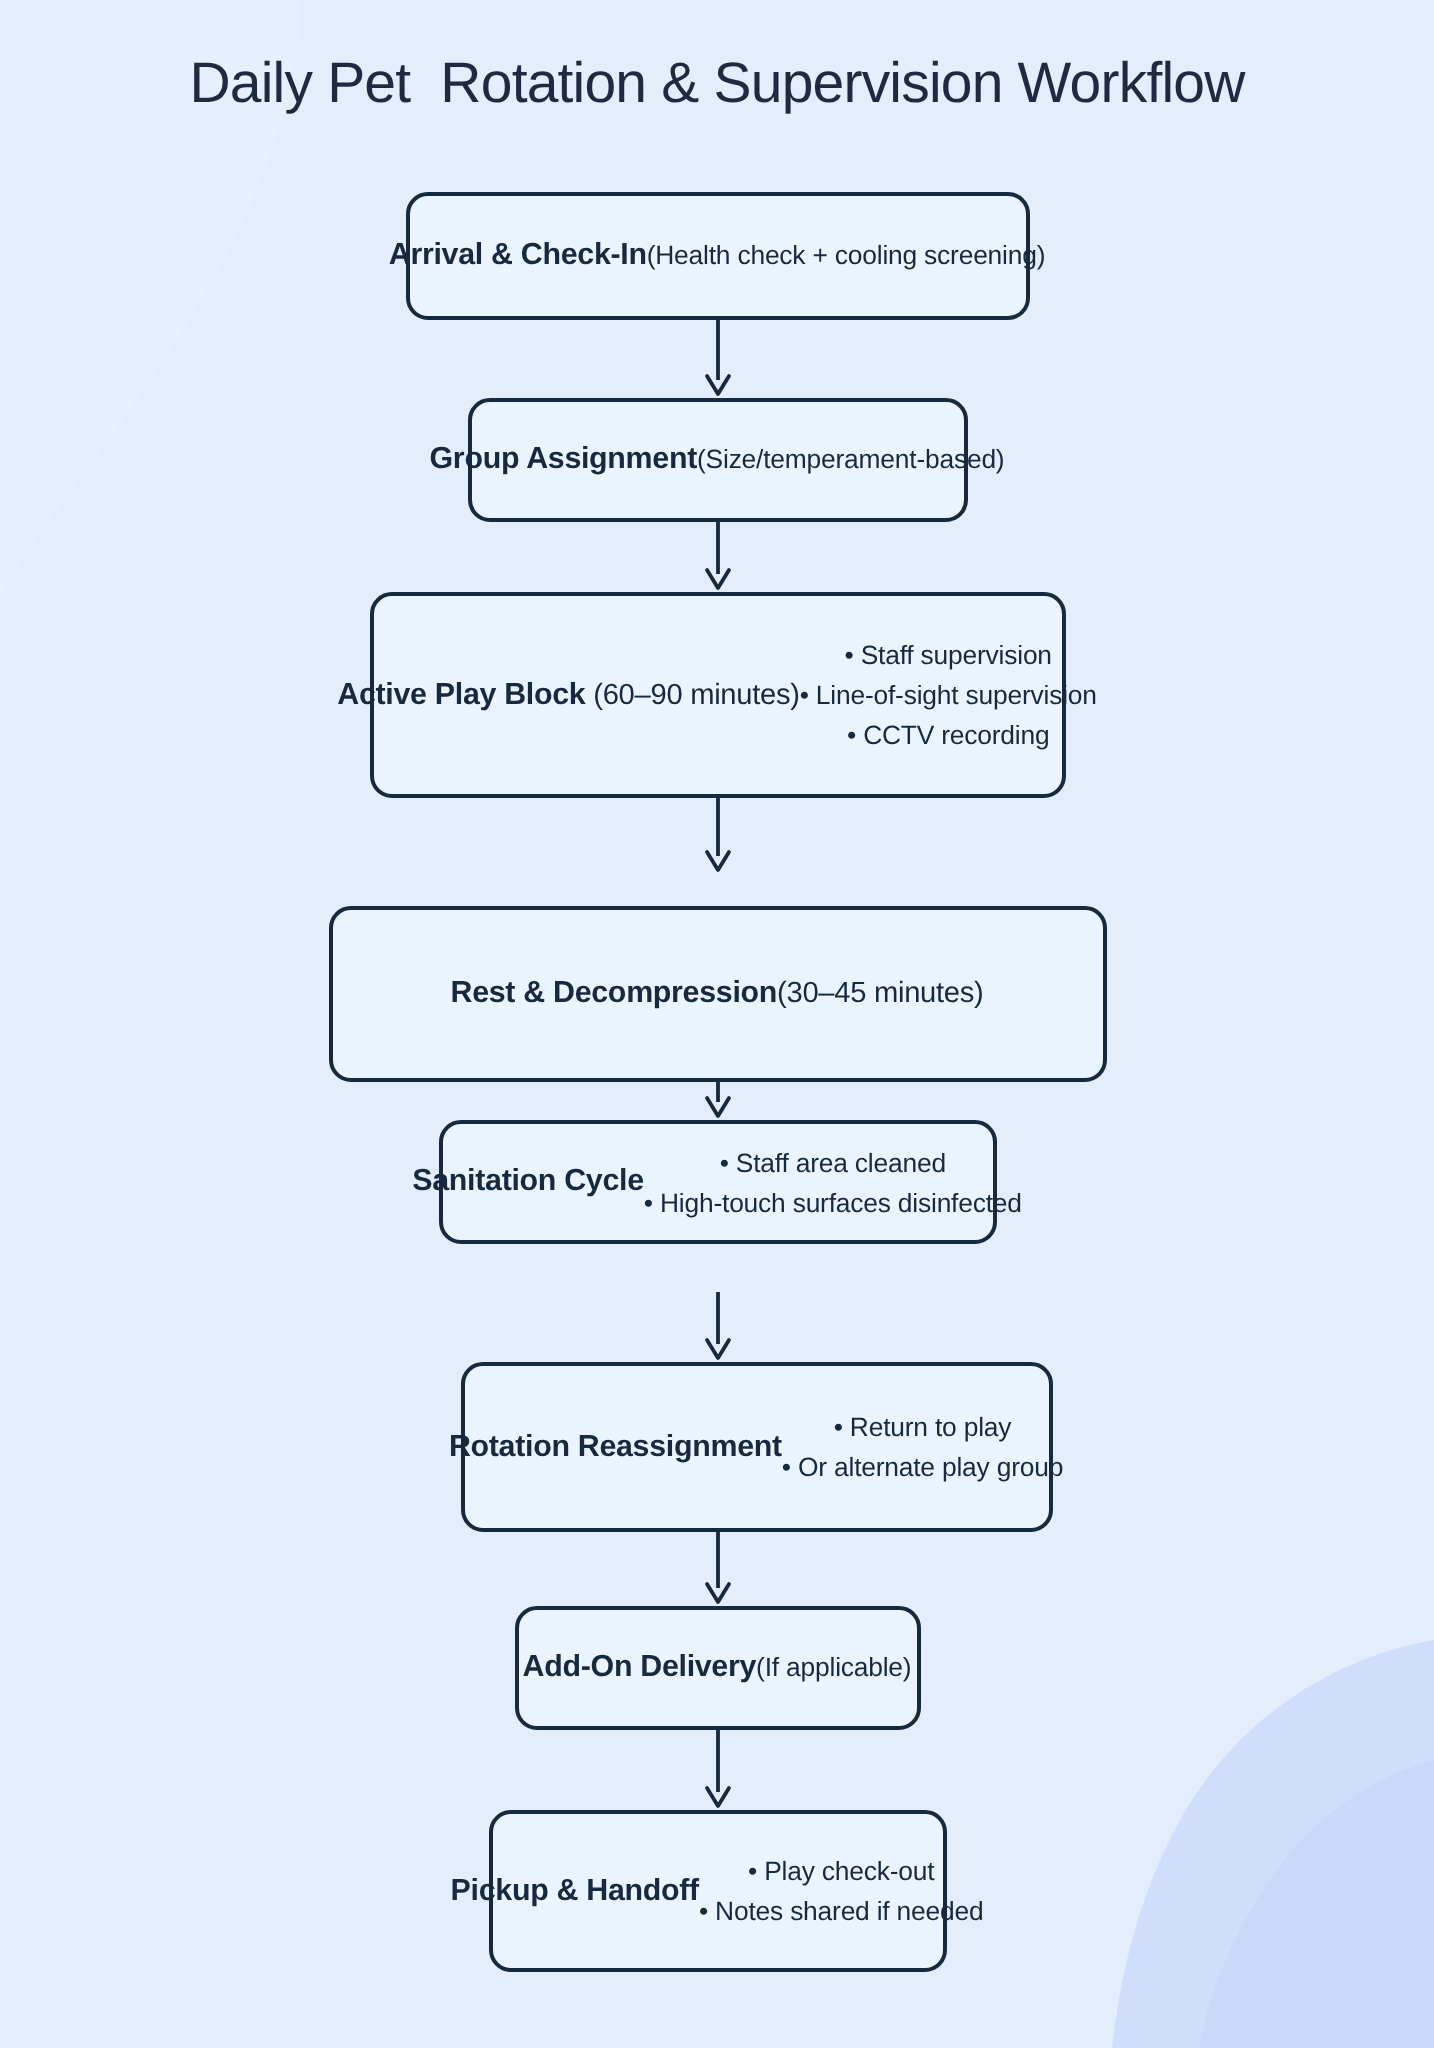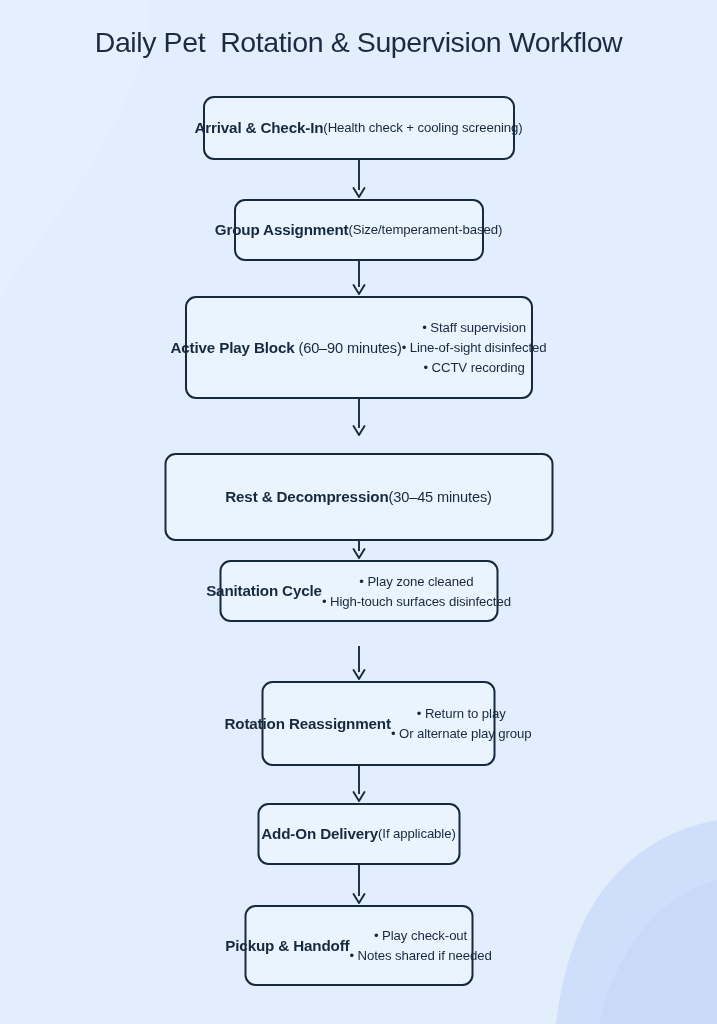--- a/index.html
+++ b/index.html
@@ -185,41 +185,41 @@
         <div class="node" style="width: 250px; height: 62px;">
           <div class="node-title">Group Assignment</div>
           <div class="node-sub">(Size/temperament-based)</div>
         </div>
       </div>
       <div class="node-wrap" style="top: 200px;">
         <div class="node" style="width: 348px; height: 103px;">
           <div class="node-title">Active Play Block<span class="dur"> (60–90 minutes)</span></div>
           <ul class="node-bullets">
             <li>• Staff supervision</li>
-            <li>• Line-of-sight disinfected</li>
+            <li>• Line-of-sight supervision</li>
             <li>• CCTV recording</li>
           </ul>
         </div>
       </div>
       <div class="node-wrap" style="top: 357px;">
         <div class="node" style="width: 389px; height: 88px;">
           <div class="node-title">Rest &amp; Decompression<span class="dur">(30–45 minutes)</span></div>
         </div>
       </div>
       <div class="node-wrap" style="top: 464px;">
         <div class="node" style="width: 279px; height: 62px;">
           <div class="node-title">Sanitation Cycle</div>
           <ul class="node-bullets">
-            <li>• Play zone cleaned</li>
+            <li>• Staff area cleaned</li>
             <li>• High-touch surfaces disinfected</li>
           </ul>
         </div>
       </div>
       <div class="node-wrap" style="top: 585px;">
-        <div class="node" style="width: 234px; height: 85px; margin-left: 39px;">
+        <div class="node" style="width: 296px; height: 85px; margin-left: 39px;">
           <div class="node-title">Rotation Reassignment</div>
           <ul class="node-bullets">
             <li>• Return to play</li>
             <li>• Or alternate play group</li>
           </ul>
         </div>
       </div>
       <div class="node-wrap" style="top: 707px;">
         <div class="node" style="width: 203px; height: 62px;">
           <div class="node-title">Add-On Delivery</div>

